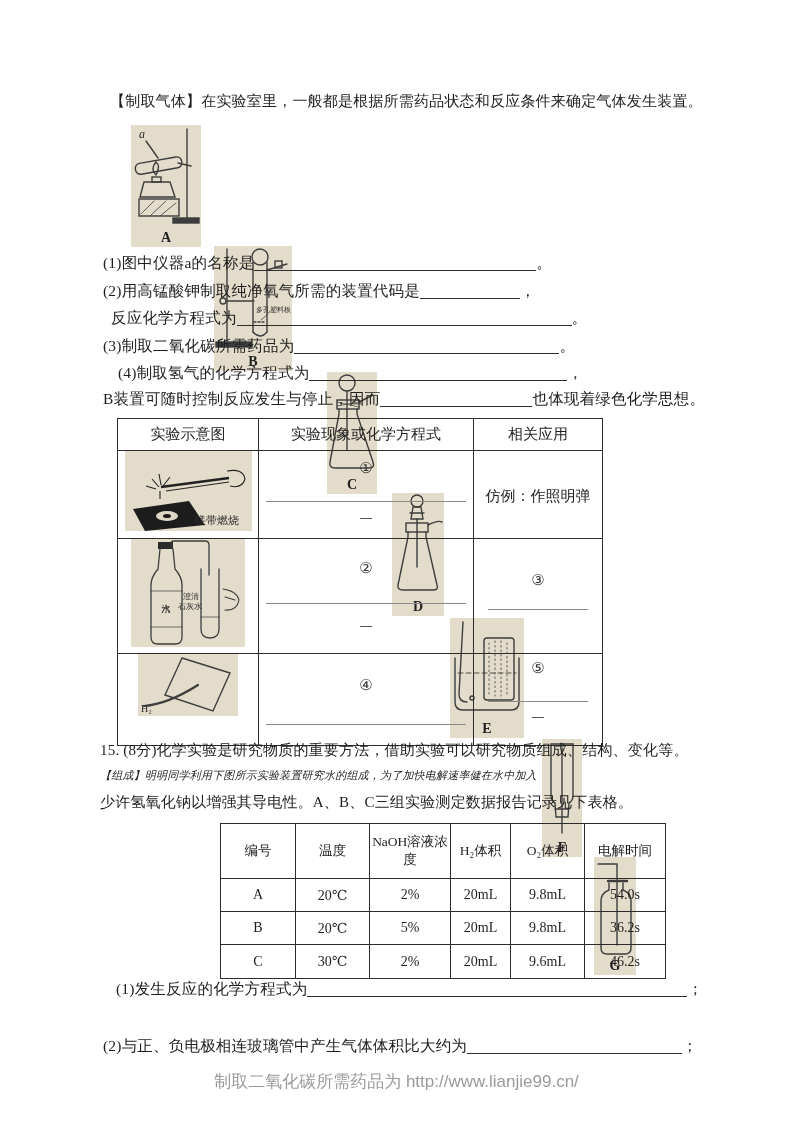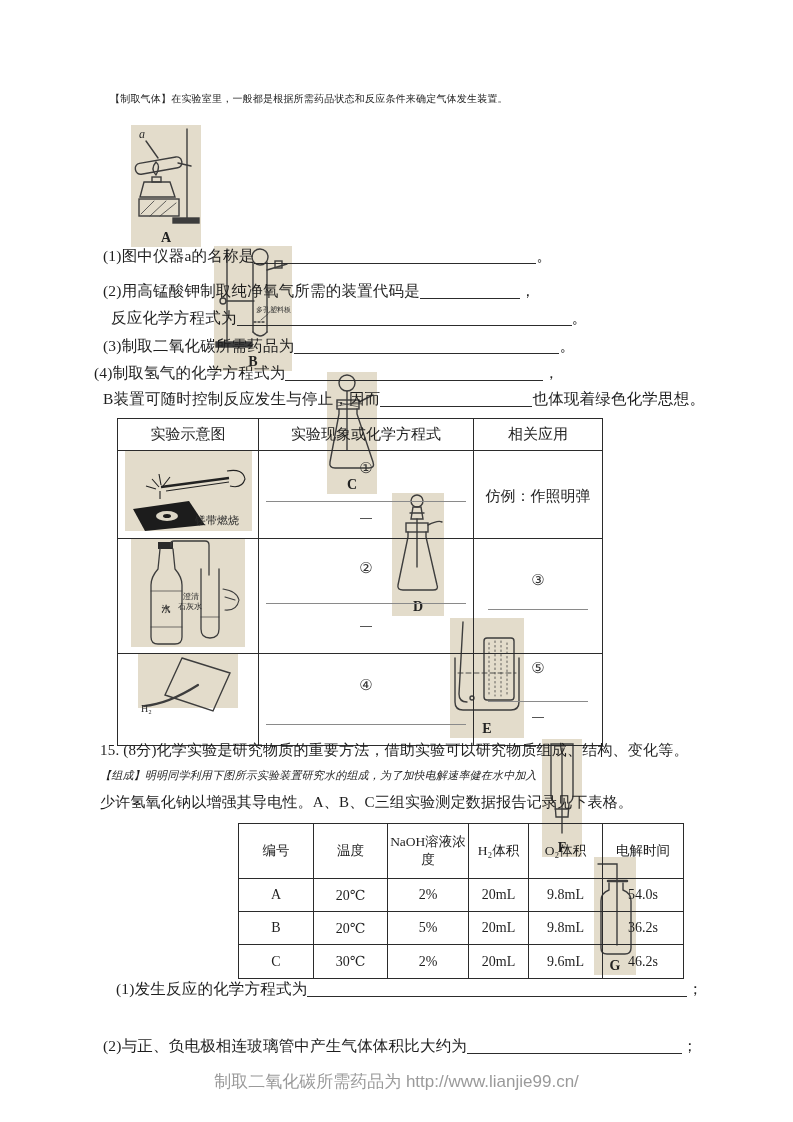--- a/index.html
+++ b/index.html
@@ -15,35 +15,35 @@
   
   .exp-table { position:absolute; left:117px; top:418px; border-collapse:collapse; table-layout:fixed; }
   .exp-table td { border:1.5px solid #2b2b2b; vertical-align:top; padding:0; }
   .exp-table .hd { text-align:center; font-size:15px; vertical-align:middle; height:32px; }
   .mid-cell, .right-cell { text-align:center; font-size:15px; }
   .circ { font-size:15px; color:#333; }
   .u-line { border-bottom:1px solid #8a8a8a; height:0; margin:0 auto; }
   .dash { width:12px; border-bottom:1.5px solid #555; margin:0 auto; }
   .img-wrap { display:flex; justify-content:center; align-items:center; height:100%; }
   
-  .data-table { position:absolute; left:238px; top:823px; border-collapse:collapse; table-layout:fixed;
+  .data-table { position:absolute; left:220px; top:823px; border-collapse:collapse; table-layout:fixed;
                 font-size:14px; }
   .data-table td { border:1.5px solid #2b2b2b; text-align:center; vertical-align:middle; padding:0 2px; }
   .data-table .dhd { font-size:13.5px; }
   .footer { position:absolute; top:1070px; left:0; width:100%; text-align:center;
             font-family:"Liberation Sans","DejaVu Sans",sans-serif; font-size:17px; color:#9a9a9a; }
   svg text { font-family:"Liberation Serif","DejaVu Serif",serif; fill:#2c2c2c; }
   .vtext { writing-mode:vertical-rl; }
 </style>
 </head>
 <body>
 
 <div class="abs" style="inset:0;">
 
-  <div class="txt" style="left:110px; top:92px; font-size:10px;">【制取气体】在实验室里，一般都是根据所需药品状态和反应条件来确定气体发生装置。</div>
+  <div class="txt" style="left:110px; top:92px; font-size:15px;">【制取气体】在实验室里，一般都是根据所需药品状态和反应条件来确定气体发生装置。</div>
 
   <div>
 
     <div class="scan abs" style="left:131px; top:125px; width:70px; height:122px;">
       <svg viewBox="0 0 70 102" width="70" height="102">
         <g stroke="#3d3d3d" fill="none" stroke-width="1.4" stroke-linecap="round">
           <line x1="56" y1="4" x2="56" y2="93"></line>
           <rect x="42" y="93" width="26" height="5" fill="#3d3d3d"></rect>
           <g transform="rotate(-10 28 40)">
               <rect x="4" y="35" width="47" height="11" rx="5"></rect>
@@ -141,33 +141,33 @@
         <g stroke="#3d3d3d" fill="none" stroke-width="1.4" stroke-linecap="round">
           <path d="M4,7 L23,7 L23,88"></path>
           <line x1="14" y1="24" x2="33" y2="24" stroke-width="2.5"></line>
           <path d="M15,26 L15,33 Q7,36 7,44 L7,91 Q7,97 13,97 L31,97 Q37,97 37,91 L37,44 Q37,36 29,33 L29,26"></path>
         </g>
       </svg>
       <div class="app-label">G</div>
     </div>
   </div>
 
-  <div class="txt" style="left:103px; top:246px;">
+  <div class="txt" style="left:103px; top:253px;">
     <span>(1)图中仪器a的名称是</span><span class="blank" style="width:282px;"></span><span>。</span>
   </div>
   <div class="txt" style="left:103px; top:281px;">
     <span>(2)用高锰酸钾制取纯净氧气所需的装置代码是</span><span class="blank" style="width:100px;"></span><span>，</span>
   </div>
   <div class="txt" style="left:111px; top:308px;">
     <span>反应化学方程式为</span><span class="blank" style="width:335px;"></span><span>。</span>
   </div>
   <div class="txt" style="left:103px; top:336px;">
     <span>(3)制取二氧化碳所需药品为</span><span class="blank" style="width:265px;"></span><span>。</span>
   </div>
-  <div class="txt" style="left:94px; top:363px;">
+  <div class="txt" style="left:118px; top:363px;">
     <span>(4)制取氢气的化学方程式为</span><span class="blank" style="width:258px;"></span><span>，</span>
   </div>
   <div class="txt" style="left:103px; top:389px;">
     <span>B装置可随时控制反应发生与停止，因而</span><span class="blank" style="width:152px;"></span><span>也体现着绿色化学思想。</span>
   </div>
 
   <table class="exp-table">
     <colgroup>
         <col style="width:141px;">
         <col style="width:215px;">
@@ -235,21 +235,21 @@
         <div class="dash" style="margin-top:22px;"></div>
       </td>
       <td class="right-cell">
         <div class="circ" style="margin-top:32px;">③</div>
         <div class="u-line" style="width:100px; margin-top:20px;"></div>
       </td>
     </tr>
     <tr style="height:92px;">
       <td>
         <div class="img-wrap">
-          <div class="scan" style="width:100px; height:54px;">
+          <div class="scan" style="width:100px; height:62px;">
             <svg viewBox="0 0 100 62" width="100" height="62">
               <g stroke="#3d3d3d" fill="none" stroke-width="1.4" stroke-linecap="round">
                 <polygon points="44,4 92,19 75,57 27,41"></polygon>
                 <path d="M6,52 Q30,50 60,31" stroke-width="2.2"></path>
               </g>
               <text x="3" y="58" font-size="10">H₂</text>
             </svg>
           </div>
         </div>
       </td>

